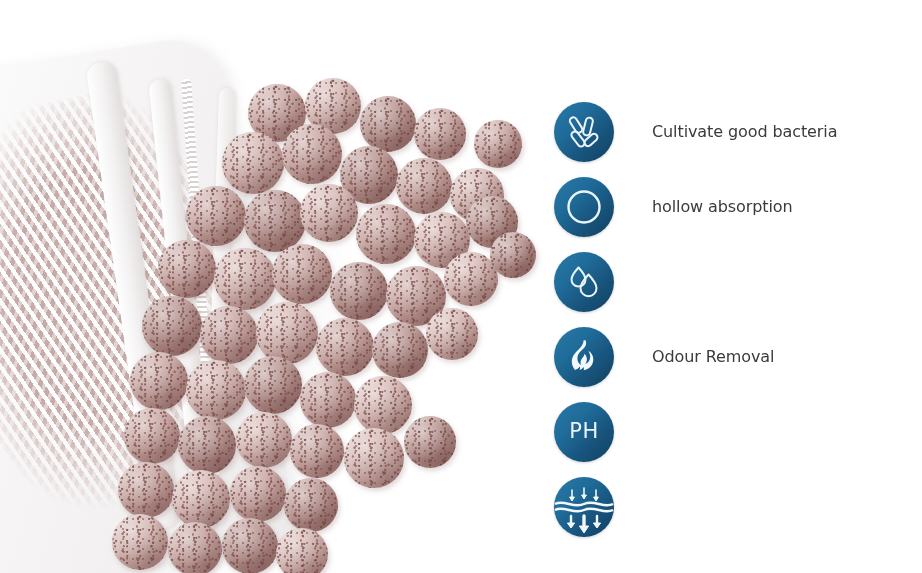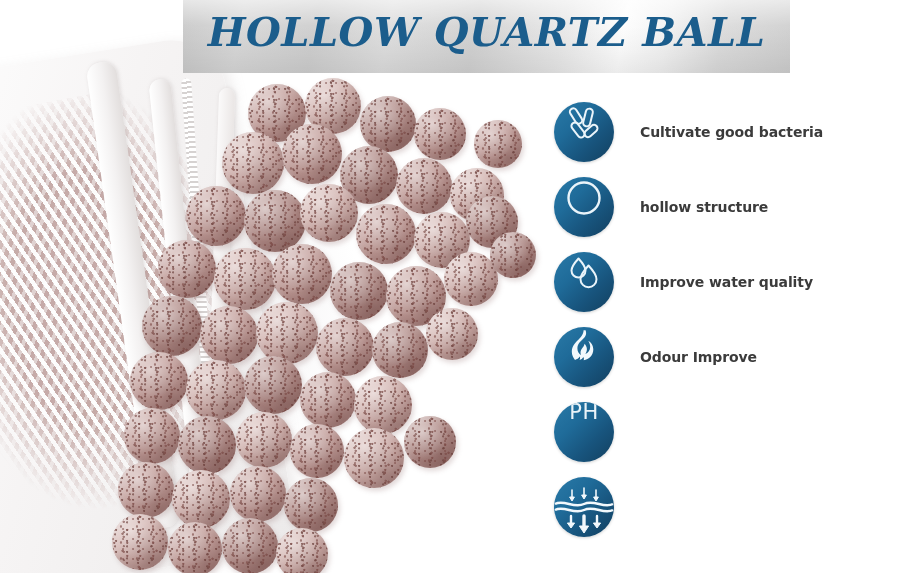--- a/index.html
+++ b/index.html
@@ -191,37 +191,38 @@
   .icon-circle {
     position: relative;
     flex: 0 0 auto;
     width: 60px;
     height: 60px;
     margin-left: 9px;
     border-radius: 50%;
     background: linear-gradient(135deg, #2a7aa8 0%, #1f6b99 35%, #18557e 65%, #123f5f 100%);
     box-shadow: 0 1px 3px rgba(0,0,0,0.18);
     display: flex;
+    align-items: center;
     justify-content: center;
     overflow: hidden;
   }
   .icon-circle svg { display: block; }
   .ph-text {
     font-family: "DejaVu Sans", sans-serif;
     font-size: 21px;
     font-weight: 400;
     letter-spacing: 0.5px;
     color: #eaf3f8;
     line-height: 1;
   }
   .feature-label {
-    margin-left: 26px;
+    margin-left: 38px;
     font-family: "DejaVu Sans", sans-serif;
-    font-size: 14px;
-    font-weight: 700;
+    font-size: 16px;
+    font-weight: 400;
     color: #3b3b3b;
     white-space: nowrap;
     letter-spacing: -0.1px;
   }
 </style>
 </head>
 <body>
 
 <div id="page">
 
@@ -277,23 +278,20 @@
     <div class="ball" style="left:230px;top:466px;width:56px;height:56px;"></div>
     <div class="ball dark" style="left:284px;top:478px;width:54px;height:54px;"></div>
     <div class="ball pale" style="left:112px;top:514px;width:56px;height:56px;"></div>
     <div class="ball" style="left:168px;top:522px;width:54px;height:54px;"></div>
     <div class="ball dark" style="left:222px;top:518px;width:56px;height:56px;"></div>
     <div class="ball pale" style="left:276px;top:528px;width:52px;height:52px;"></div>
     <div class="ball" style="left:474px;top:120px;width:48px;height:48px;"></div>
     <div class="ball dark" style="left:490px;top:232px;width:46px;height:46px;"></div>
   </div>
 
-  <div id="title-banner">
-    <div id="banner-title">HOLLOW QUARTZ BALL</div>
-  </div>
 
   <div id="features">
 
     <div class="feature-row">
       <div class="icon-circle">
         <svg width="42" height="42" viewBox="0 0 42 42" aria-hidden="true">
           <g fill="none" stroke="#eaf4fa" stroke-width="2" stroke-linecap="round" stroke-linejoin="round">
             <rect x="9.5" y="5.5" width="7" height="17" rx="3.5" transform="rotate(-32 13 14)"></rect>
             <rect x="21.5" y="6.5" width="7" height="18" rx="3.5" transform="rotate(14 25 15.5)"></rect>
             <rect x="11.5" y="19.5" width="7" height="17" rx="3.5" transform="rotate(-38 15 28)"></rect>
@@ -303,44 +301,43 @@
       </div>
       <div class="feature-label">Cultivate good bacteria</div>
     </div>
 
     <div class="feature-row">
       <div class="icon-circle">
         <svg width="42" height="42" viewBox="0 0 42 42" aria-hidden="true">
           <circle cx="21" cy="21" r="15.5" fill="none" stroke="#eaf4fa" stroke-width="2.4"></circle>
         </svg>
       </div>
-      <div class="feature-label">hollow structure</div>
+      <div class="feature-label">hollow absorption</div>
     </div>
 
     <div class="feature-row">
       <div class="icon-circle">
         <svg width="42" height="42" viewBox="0 0 42 42" aria-hidden="true">
           <g fill="none" stroke="#eaf4fa" stroke-width="2" stroke-linejoin="round">
             <path d="M15.5 6.5 C15.5 6.5 8.5 14.2 8.5 18.6 C8.5 22.5 11.6 25.6 15.5 25.6 C19.4 25.6 22.5 22.5 22.5 18.6 C22.5 14.2 15.5 6.5 15.5 6.5 Z"></path>
             <path d="M25.5 13.5 C25.5 13.5 17.5 22.2 17.5 27.2 C17.5 31.6 21.1 35.2 25.5 35.2 C29.9 35.2 33.5 31.6 33.5 27.2 C33.5 22.2 25.5 13.5 25.5 13.5 Z"></path>
           </g>
         </svg>
       </div>
-      <div class="feature-label">Improve water quality</div>
     </div>
 
     <div class="feature-row">
       <div class="icon-circle">
         <svg width="40" height="40" viewBox="0 0 40 40" aria-hidden="true">
           <g fill="#f2f8fc">
             <path d="M21.6 3.2 c1.4 4.2 -0.2 6.4 -2.4 8.6 c-2.6 2.6 -5.8 5.0 -5.8 9.6 c0 3.0 1.6 5.4 3.6 6.6 c-0.9 -2.4 -0.6 -4.6 1.0 -6.6 c1.3 -1.6 2.3 -3.0 2.5 -4.7 c1.6 1.8 2.4 3.5 2.4 5.6 c0 1.9 -0.7 3.4 -1.6 4.8 c2.8 -1.0 4.9 -3.8 4.9 -7.3 c0 -2.3 -0.8 -4.2 -1.9 -5.9 c2.9 1.4 5.0 4.6 5.0 8.7 c0 5.6 -4.2 10.1 -9.6 10.6 c0.4 -1.1 0.3 -2.1 -0.3 -3.1 c-0.9 1.6 -2.2 2.5 -3.9 2.9 c0.7 -1.2 0.8 -2.3 0.3 -3.4 c-1.2 1.8 -2.8 2.9 -4.8 3.3 c-2.0 -2.1 -3.2 -5.0 -3.2 -8.3 c0 -5.4 3.2 -8.6 6.0 -11.4 c3.0 -3.0 5.6 -5.7 5.8 -10.0 z"></path>
           </g>
         </svg>
       </div>
-      <div class="feature-label">Odour Improve</div>
+      <div class="feature-label">Odour Removal</div>
     </div>
 
     <div class="feature-row">
       <div class="icon-circle">
         <span class="ph-text">PH</span>
       </div>
     </div>
 
     <div class="feature-row">
       <div class="icon-circle">

